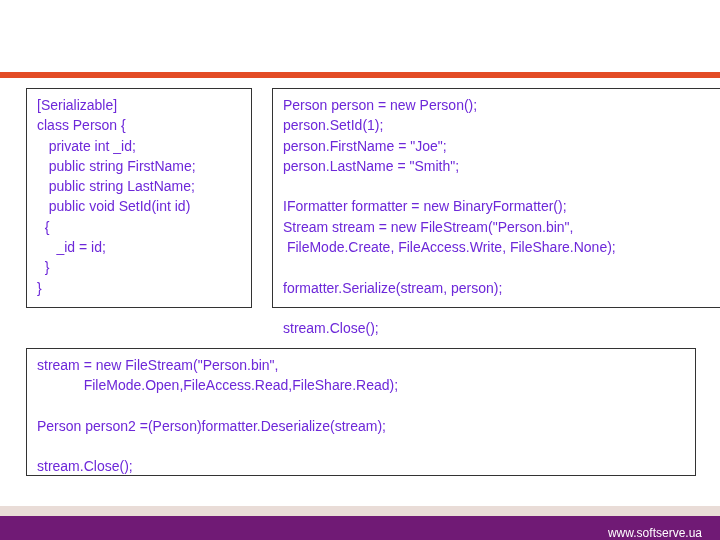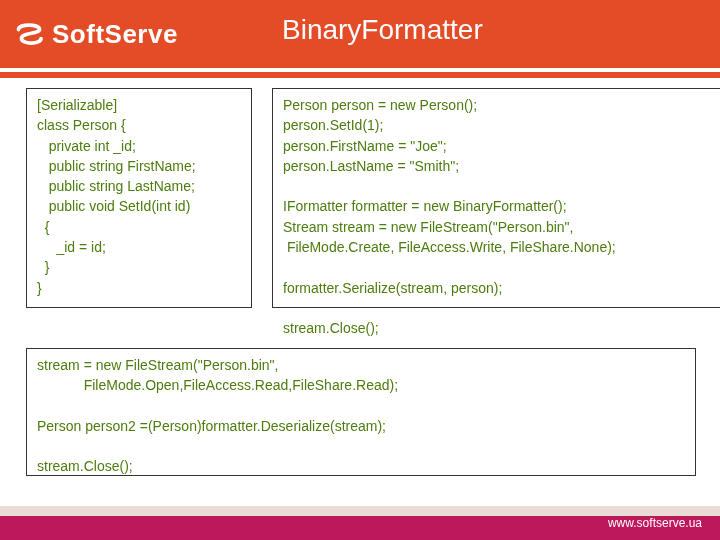--- a/index.html
+++ b/index.html
@@ -6,43 +6,32 @@
   html, body { width: 720px; height: 540px; font-family: Arial, Helvetica, sans-serif; background: #fff; }
   .slide { width: 720px; height: 540px; position: relative; overflow: hidden; }
   .header-bar { position: absolute; top: 0; left: 0; width: 720px; height: 68px; background: #e34c26; display: flex; align-items: center; }
   .logo-wrap { display: flex; align-items: center; margin-left: 14px; gap: 8px; }
   .logo-mark { width: 30px; height: 30px; }
   .logo-text { color: #fff; font-size: 26px; font-weight: 700; letter-spacing: 0.5px; }
   .slide-title { position: absolute; left: 282px; top: 14px; color: #fff; font-size: 28px; font-weight: 400; }
   .thin-divider { position: absolute; top: 68px; left: 0; width: 720px; height: 4px; background: #fff; }
   .accent-strip { position: absolute; top: 72px; left: 0; width: 720px; height: 6px; background: #e34c26; }
   .content { position: absolute; top: 88px; left: 0; width: 720px; }
-  .codebox { position: absolute; border: 1px solid #333; background: #fff; font-family: Arial, Helvetica, sans-serif; font-size: 14px; line-height: 1.45; color: #4d7c0f; padding: 6px 10px; white-space: pre; }
+  .codebox { position: absolute; border: 1px solid #333; background: #fff; font-family: Arial, Helvetica, sans-serif; font-size: 14px; line-height: 1.45; color: #6d28d9; padding: 6px 10px; white-space: pre; }
   .box-left { left: 26px; top: 0; width: 226px; height: 220px; }
   .box-right { left: 272px; top: 0; width: 468px; height: 220px; }
   .box-bottom { left: 26px; top: 260px; width: 670px; height: 128px; }
-  .footer-bar { position: absolute; bottom: 0; left: 0; width: 720px; height: 24px; background: #be185d; display: flex; align-items: flex-start; justify-content: flex-end; padding-right: 18px; }
+  .footer-bar { position: absolute; bottom: 0; left: 0; width: 720px; height: 24px; background: #701a75; display: flex; align-items: flex-end; justify-content: flex-end; padding-right: 18px; }
   .footer-text { color: #fff; font-size: 12px; }
   .footer-gap { position: absolute; bottom: 24px; left: 0; width: 720px; height: 10px; background: #e9dcd7; }
 </style>
 </head>
 <body>
 <div class="slide">
 
-  <div class="header-bar">
-    <div class="logo-wrap">
-      <span class="logo-mark">
-        <svg width="30" height="30" viewBox="0 0 40 40">
-          <path d="M6 14 C6 6, 34 6, 34 14 C34 20, 10 18, 10 26 C10 34, 36 34, 36 26" stroke="#fff" stroke-width="5" fill="none" stroke-linecap="round"></path>
-        </svg>
-      </span>
-      <span class="logo-text">SoftServe</span>
-    </div>
-    <div class="slide-title">BinaryFormatter</div>
-  </div>
   <div class="thin-divider"></div>
   <div class="accent-strip"></div>
 
   <div class="content">
     <div class="codebox box-left">[Serializable]
 class Person {
    private int _id;
    public string FirstName;
    public string LastName;
    public void SetId(int id)

